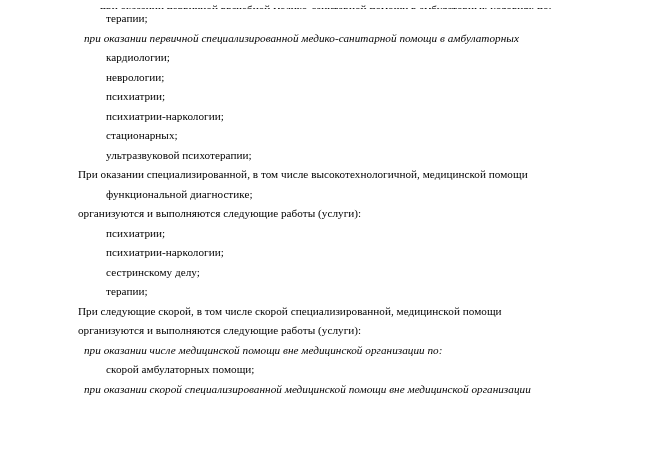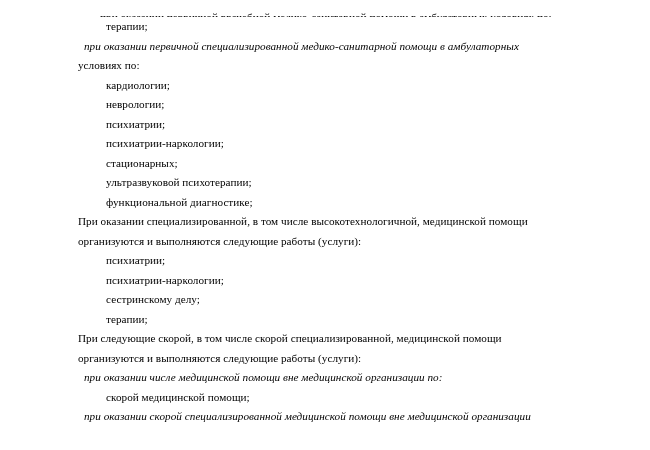--- a/index.html
+++ b/index.html
@@ -12,21 +12,21 @@
     height: 450px;
     overflow: hidden;
     font-family: "Liberation Serif", serif;
     color: #000000;
   }
   #doc {
     position: relative;
     width: 650px;
     height: 450px;
     box-sizing: border-box;
-    padding: 8px 62px 0 78px;
+    padding: 0 62px 0 78px;
     background: #ffffff;
   }
   .line {
     font-size: 11.2px;
     line-height: 19.5px;
     white-space: pre-wrap;
     text-align: justify;
     letter-spacing: 0.03px;
   }
   
@@ -41,32 +41,31 @@
   .ind-3 { padding-left: 28px; }
 </style>
 </head>
 <body>
 
 <div id="doc">
 
 <div class="line ind-2 clipped-top">при оказании первичной врачебной медико-санитарной помощи в амбулаторных условиях по:</div>
     <div class="line ind-3">терапии;</div>
     <div class="line ind-1">при оказании первичной специализированной медико-санитарной помощи в амбулаторных</div>
-    <div class="line ind-0">условиях по:</div>
     <div class="line ind-3">кардиологии;</div>
     <div class="line ind-3">неврологии;</div>
     <div class="line ind-3">психиатрии;</div>
     <div class="line ind-3">психиатрии-наркологии;</div>
     <div class="line ind-3">стационарных;</div>
     <div class="line ind-3">ультразвуковой психотерапии;</div>
+    <div class="line ind-0">При оказании специализированной, в том числе высокотехнологичной, медицинской помощи</div>
     <div class="line ind-3">функциональной диагностике;</div>
-    <div class="line ind-0">При оказании специализированной, в том числе высокотехнологичной, медицинской помощи</div>
     <div class="line ind-0">организуются и выполняются следующие работы (услуги):</div>
     <div class="line ind-3">психиатрии;</div>
     <div class="line ind-3">психиатрии-наркологии;</div>
     <div class="line ind-3">сестринскому делу;</div>
     <div class="line ind-3">терапии;</div>
     <div class="line ind-0">При следующие скорой, в том числе скорой специализированной, медицинской помощи</div>
     <div class="line ind-0">организуются и выполняются следующие работы (услуги):</div>
     <div class="line ind-1">при оказании числе медицинской помощи вне медицинской организации по:</div>
-    <div class="line ind-3">скорой медицинской помощи;</div>
+    <div class="line ind-3">скорой амбулаторных помощи;</div>
     <div class="line ind-1">при оказании скорой специализированной медицинской помощи вне медицинской организации</div>
   </div>
 
 </body></html>

